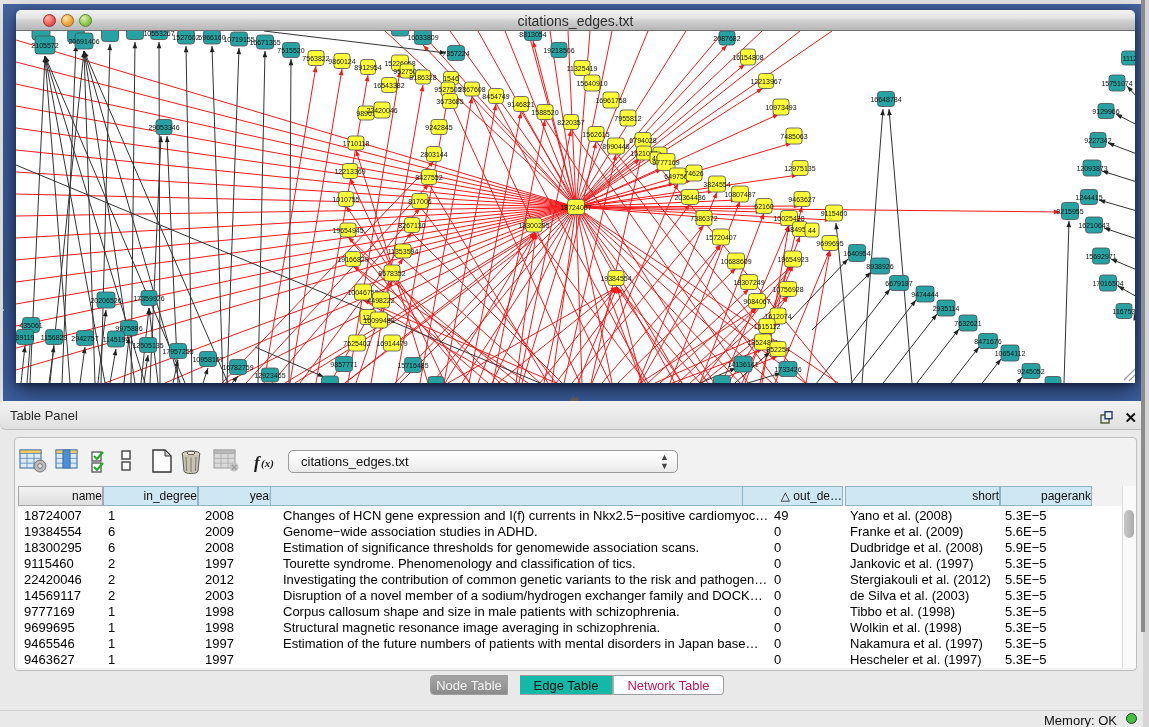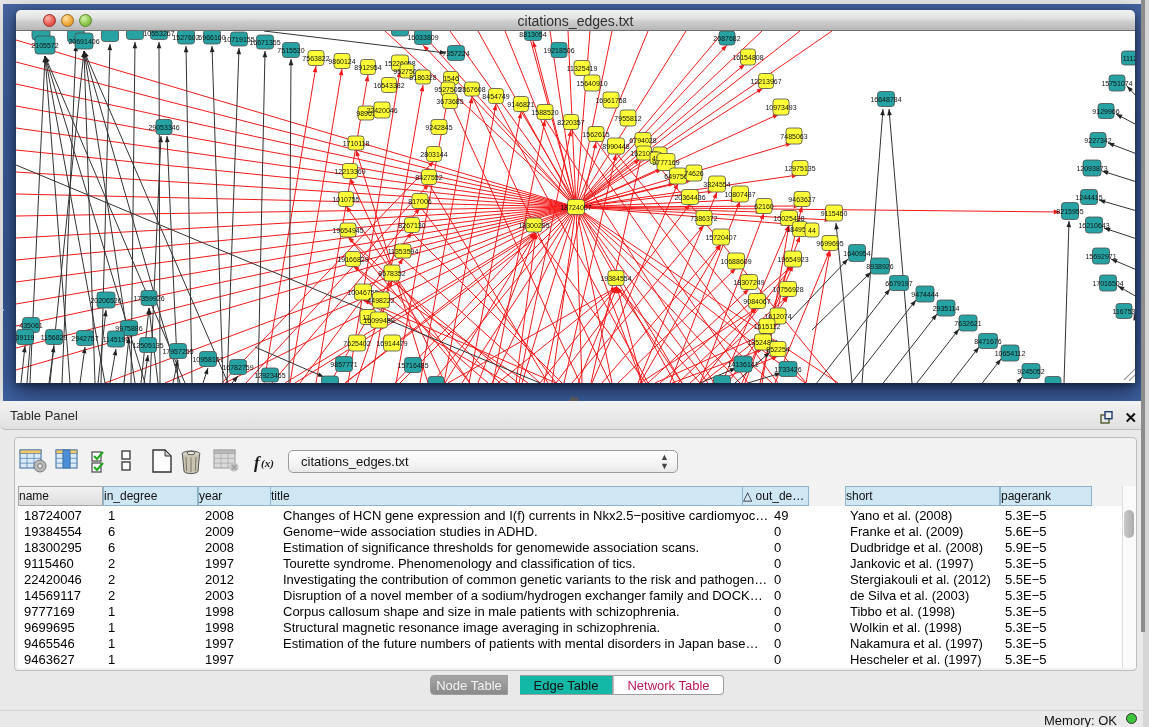--- a/index.html
+++ b/index.html
@@ -20,21 +20,21 @@
  background:linear-gradient(180deg,#f2f2f2,#e0e0e0);border-bottom:1px solid #bdbdbd;border-radius:6px;}
 #tphead span{position:absolute;left:10px;top:7px;font-size:13px;color:#2a2a2a}
 #inner{position:absolute;left:14px;top:36px;width:1123px;height:234px;background:#f2f2f2;
  border:1px solid #bdbdbd;border-radius:4px}
 #combo{position:absolute;left:288px;top:450px;width:390px;height:23px;border:1px solid #9b9b9b;border-radius:5px;
  background:linear-gradient(180deg,#ffffff,#f2f2f2 70%,#e8e8e8);}
 #combo span{position:absolute;left:12px;top:3px;font-size:13px;color:#111}
 #combo .ar{position:absolute;right:8px;top:2px;font-size:9px;color:#444;line-height:9px}
 #thead{position:absolute;left:18px;top:486px;height:20px;font-size:12px;color:#111}
 #thead .h{position:absolute;top:0;height:20px;background:#cfe6f3;border:1px solid #8fb4c9;
- text-align:left;line-height:19px}
+ text-align:right;line-height:19px}
 .tr{position:absolute;left:18px;width:1104px;height:16px;font-size:13px;color:#000;background:#fff}
 .tr span{position:absolute;top:1px;white-space:nowrap}
 .c0{left:6px}.c1{left:90px}.c2{left:187px}.c3{left:265px}.c4{left:756px}
 .c5{left:832px}.c6{left:987px}
 #tablebg{position:absolute;left:18px;top:506px;width:1104px;height:162px;background:#fff}
 #sbar{position:absolute;left:1122px;top:486px;width:14px;height:182px;background:#fafafa;border-left:1px solid #dcdcdc}
 #sthumb{position:absolute;left:1124px;top:510px;width:10px;height:28px;background:linear-gradient(90deg,#c9c9c9,#ababab);border-radius:5px}
 #tabs{position:absolute;left:430px;top:675px;height:20px;font-size:13px}
 .tab{position:absolute;top:0;height:20px;line-height:19px;text-align:center;border:1px solid #9d9d9d}
 #tab1{left:0;width:78px;background:linear-gradient(180deg,#a5a5a5,#8a8a8a);color:#f4f4f4;border-radius:4px 0 0 4px}
@@ -713,21 +713,21 @@
 <div id="combo">
     <span>citations_edges.txt</span>
     <div class="ar">▲<br>▼</div>
   </div>
 <div id="toolbar"></div>
 <div id="thead">
  <div class="h" style="left:0;width:85px;background:linear-gradient(180deg,#f2f2f2,#dedede);border-color:#a6a6a6">name</div>
  <div class="h" style="left:85px;width:95px">in_degree</div>
  <div class="h" style="left:180px;width:76px">year</div>
  <div class="h" style="left:252px;width:494px">title</div>
- <div class="h" style="left:724px;width:67px">△ out_de…</div>
+ <div class="h" style="left:724px;width:101px">△ out_de…</div>
  <div class="h" style="left:827px;width:155px">short</div>
  <div class="h" style="left:982px;width:92px">pagerank</div>
 </div>
 <div id="tablebg"></div>
 <div class="tr" style="top:507px">
     <span class="c0">18724007</span>
     <span class="c1">1</span>
     <span class="c2">2008</span>
     <span class="c3">Changes of HCN gene expression and I(f) currents in Nkx2.5−positive cardiomyoc…</span>
     <span class="c4">49</span>

